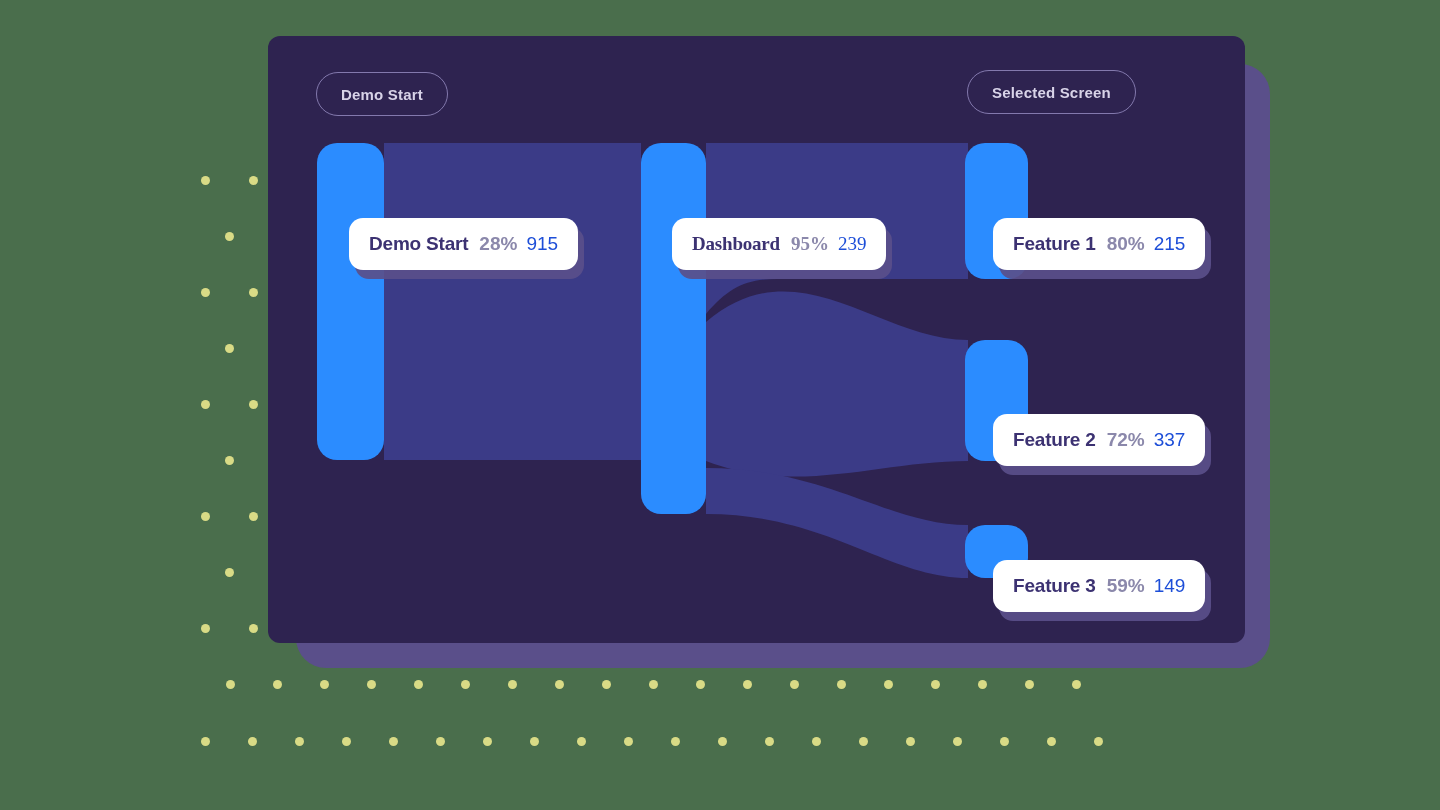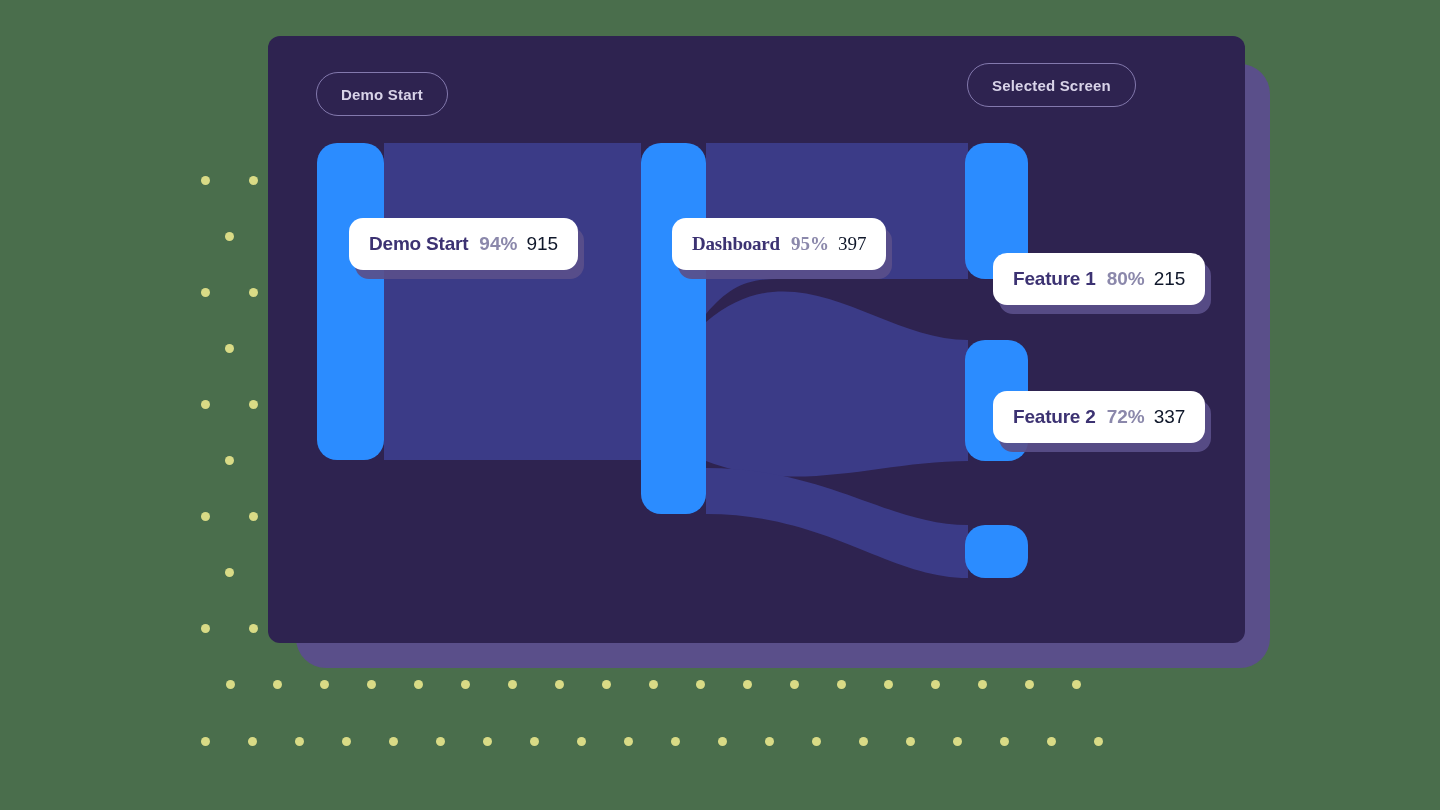--- a/index.html
+++ b/index.html
@@ -68,21 +68,21 @@
     padding: 0 24px;
     color: #d8d3e8;
     font-size: 15px;
     font-weight: bold;
     letter-spacing: 0.2px;
     white-space: nowrap;
     box-sizing: border-box;
   }
   #pill-0 { left: 48px;  top: 36px; }
   #pill-1 { left: 371px; top: 36px; }
-  #pill-2 { left: 699px; top: 27px; }
+  #pill-2 { left: 699px; top: 34px; }
 
   
   .sankey {
     position: absolute;
     left: 0; top: 0;
     width: 977px;
     height: 607px;
   }
 
   
@@ -104,29 +104,29 @@
     font-weight: bold;
     letter-spacing: -0.2px;
   }
   .node-label .pc {
     color: #8b88ab;
     font-size: 19px;
     font-weight: bold;
     margin-left: 11px;
   }
   .node-label .ct {
-    color: #0f172a;
+    color: #1d4ed8;
     font-size: 19px;
     font-weight: normal;
     margin-left: 9px;
   }
   #node-0 { left: 81px;  top: 182px; }
   #node-1 { left: 404px; top: 182px; font-family: Liberation Serif, serif; }
-  #node-2 { left: 725px; top: 182px; margin-top: 35px; }
-  #node-3 { left: 725px; top: 355px; }
+  #node-2 { left: 725px; top: 182px; }
+  #node-3 { left: 725px; top: 378px; }
   #node-4 { left: 725px; top: 524px; }
 </style>
 </head>
 <body>
 
 <div class="stage">
 
   <div class="dots">
 
     <div class="dot" style="left:201px; top:176px;"></div>
@@ -210,33 +210,38 @@
 
       <rect x="49" y="107" width="67" height="317" rx="20" fill="#2b8cff"></rect>
       <rect x="373" y="107" width="65" height="371" rx="20" fill="#2b8cff"></rect>
       <rect x="697" y="107" width="63" height="136" rx="20" fill="#2b8cff"></rect>
       <rect x="697" y="304" width="63" height="121" rx="20" fill="#2b8cff"></rect>
       <rect x="697" y="489" width="63" height="53" rx="20" fill="#2b8cff"></rect>
     </svg>
 
     <div class="node-label" id="node-0">
       <span class="nm">Demo Start</span>
-      <span class="pc">94%</span>
+      <span class="pc">28%</span>
       <span class="ct">915</span>
     </div>
     <div class="node-label" id="node-1">
       <span class="nm">Dashboard</span>
       <span class="pc">95%</span>
-      <span class="ct">397</span>
+      <span class="ct">239</span>
     </div>
     <div class="node-label" id="node-2">
       <span class="nm">Feature 1</span>
       <span class="pc">80%</span>
       <span class="ct">215</span>
     </div>
     <div class="node-label" id="node-3">
       <span class="nm">Feature 2</span>
       <span class="pc">72%</span>
       <span class="ct">337</span>
     </div>
+    <div class="node-label" id="node-4">
+      <span class="nm">Feature 3</span>
+      <span class="pc">59%</span>
+      <span class="ct">149</span>
+    </div>
 
   </div>
 </div>
 
 </body></html>

